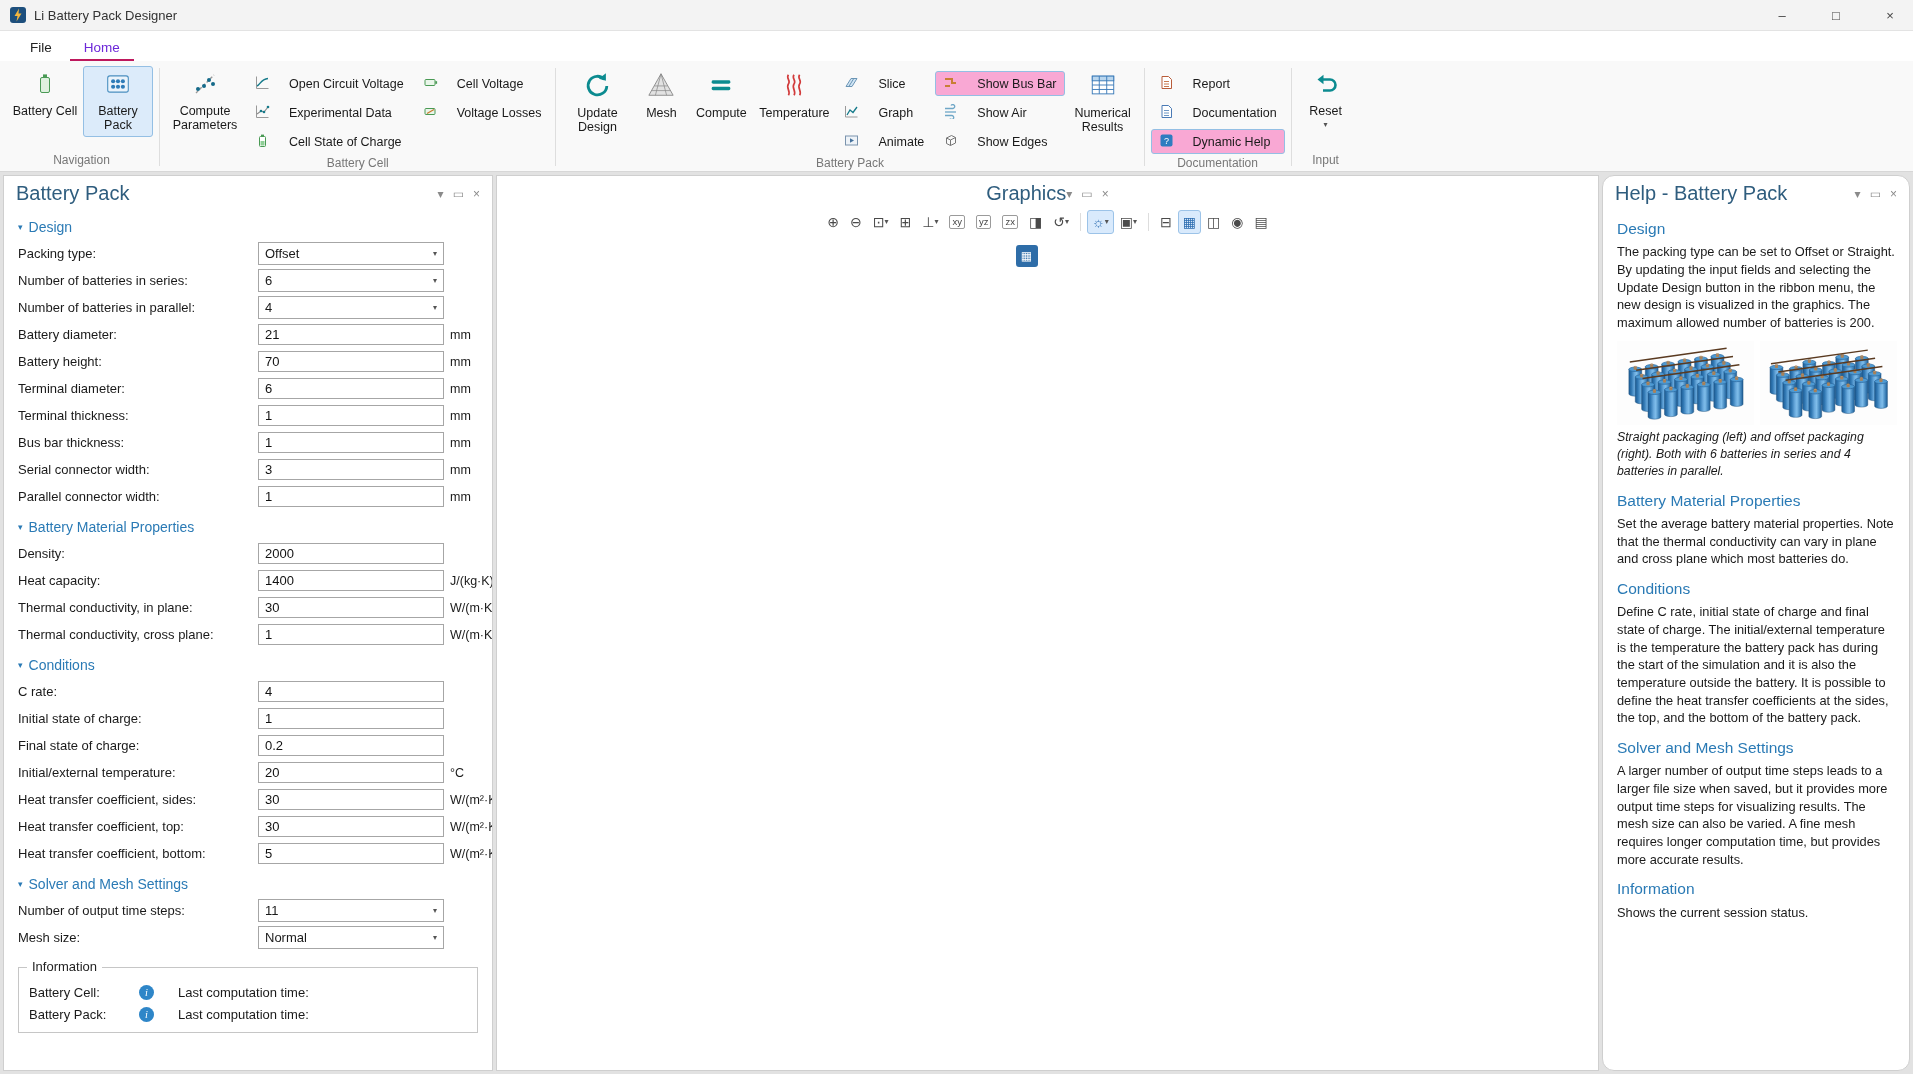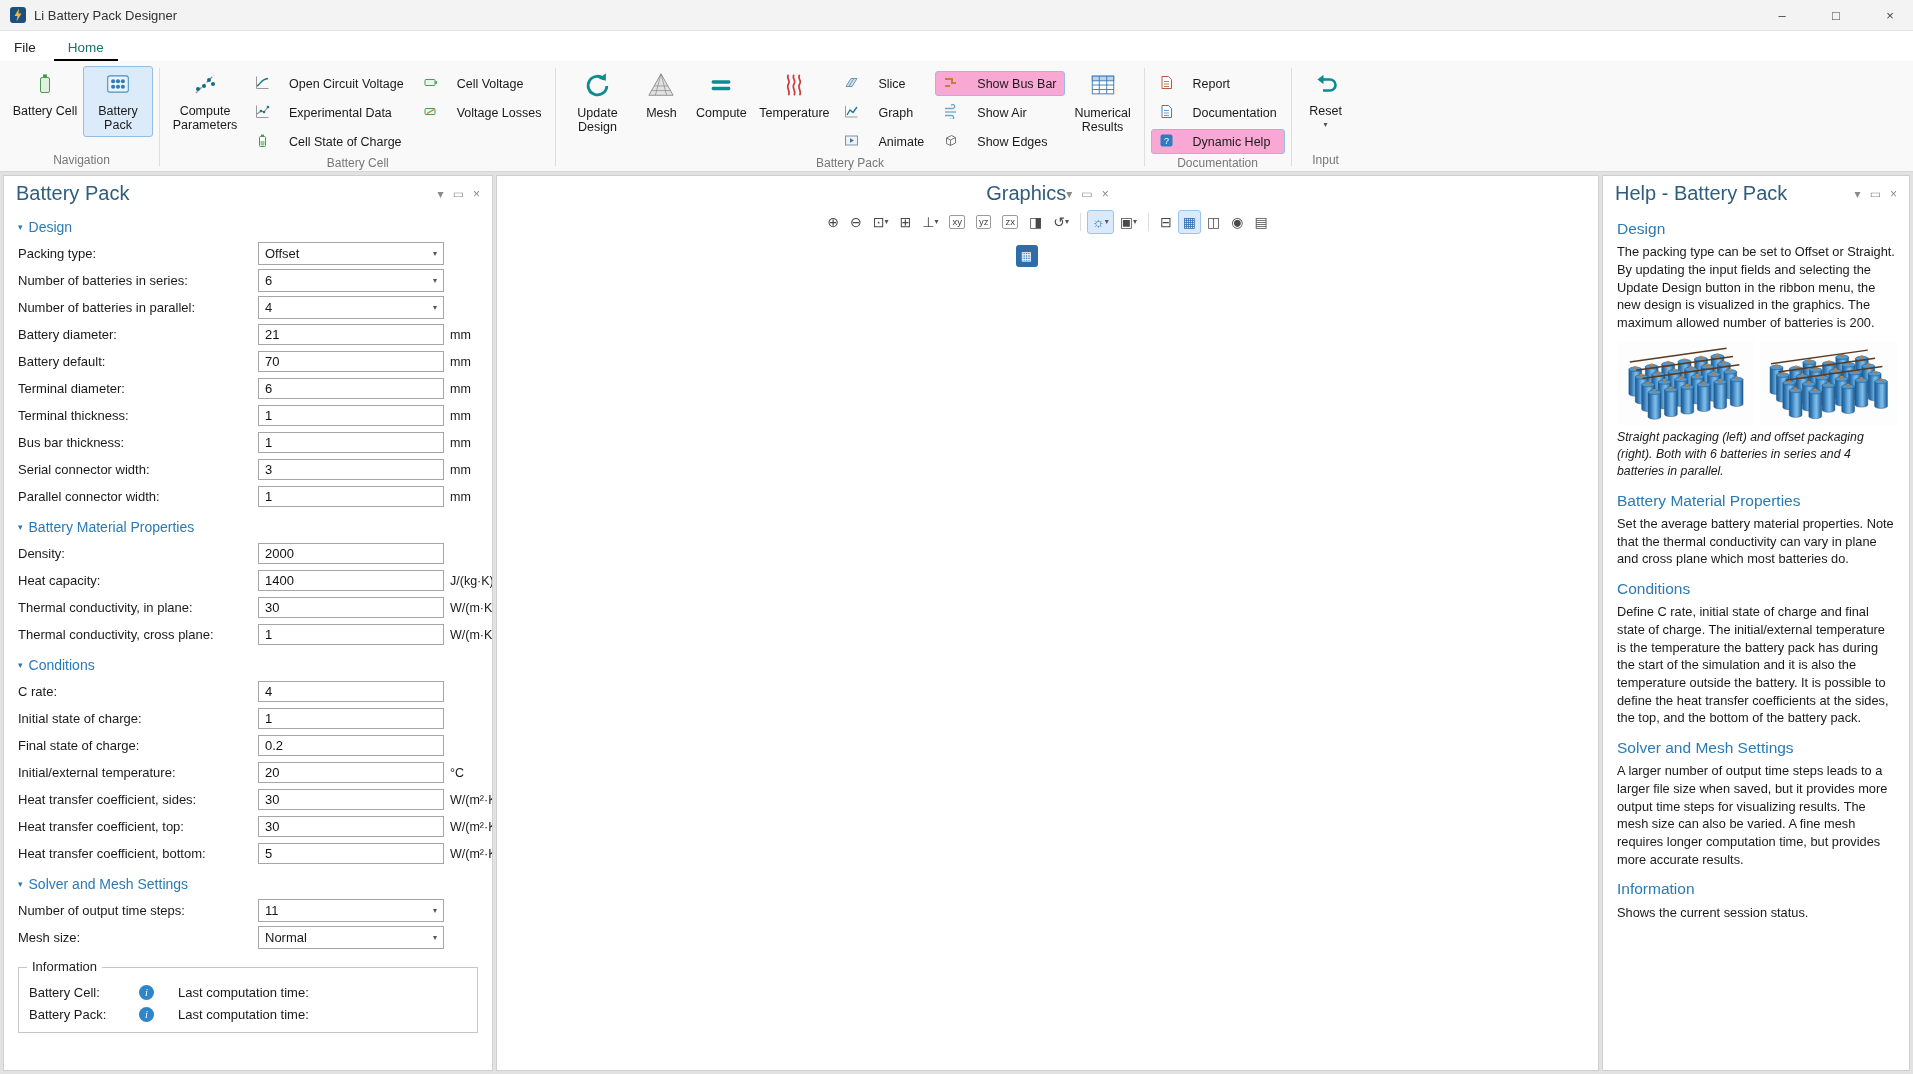--- a/index.html
+++ b/index.html
@@ -8,23 +8,23 @@
 
   
   .titlebar{height:30px;background:#f3f3f3;display:flex;align-items:center;gap:8px;
     padding-left:10px;border-bottom:1px solid #e3e3e3;font-size:13px;color:#333;flex:0 0 auto;}
   .titlebar .spacer{flex:1;}
   .winbtn{width:46px;height:30px;display:flex;align-items:center;justify-content:center;
     color:#444;font-size:13px;}
 
   
   .menubar{height:30px;background:#fff;display:flex;align-items:flex-end;gap:4px;
-    padding-left:0;flex:0 0 auto;}
+    padding-left:16px;flex:0 0 auto;}
   .mtab{padding:5px 14px 6px;font-size:13.5px;color:#222;}
-  .mtab.active{color:#0f766e;border-bottom:2px solid #000000;padding-bottom:4px;}
+  .mtab.active{color:#6d28d9;border-bottom:2px solid #be185d;padding-bottom:4px;}
 
   
   .ribbon{height:108px;background:#f9f9f9;border-bottom:1px solid #d7d7d7;display:flex;
     align-items:stretch;padding:2px 4px 0;flex:0 0 auto;}
   .rgroup{display:flex;flex-direction:column;justify-content:space-between;}
   .rg-content{display:flex;align-items:flex-start;gap:3px;padding:3px 6px 0;}
   .rg-label{text-align:center;font-size:12px;color:#777;padding:2px 0 4px;}
   .rsep{width:1px;background:#dedede;margin:5px 0;}
   .bigbtn{width:66px;display:flex;flex-direction:column;align-items:center;gap:3px;
     padding:4px 1px 3px;border-radius:3px;border:1px solid transparent;cursor:default;}
@@ -33,21 +33,21 @@
   .smallcol{display:flex;flex-direction:column;gap:4px;padding-top:5px;}
   .smallbtn{display:flex;align-items:center;gap:19px;font-size:12.5px;padding:2px 7px;
     border-radius:3px;border:1px solid transparent;height:19px;white-space:nowrap;}
   .smallbtn.active{background:#f9a8d4;border-color:#94bfe4;}
   .caret{font-size:8px;color:#555;line-height:1;}
 
   
   .main{flex:1;display:flex;gap:3px;padding:3px;background:#e2e2e2;min-height:0;}
   .panel{background:#fff;border:1px solid #cfcfcf;display:flex;flex-direction:column;min-width:0;}
   .panel.left{width:488px;flex:0 0 auto;}
-  .panel.right{width:306px;flex:0 0 auto;}
+  .panel.right{width:306px;flex:0 0 auto;border-radius:12px;}
   .panel.center{flex:1;align-items:center;}
   .phead{display:flex;align-items:center;justify-content:space-between;
     padding:6px 12px 3px;flex:0 0 auto;}
   .ptitle{font-size:20px;color:#2f5d7e;}
   .picons{display:flex;gap:9px;color:#8a8a8a;font-size:12px;}
   .picons span{cursor:default;}
 
   
   .pbody{flex:1;padding:0 6px 8px 14px;overflow:hidden;font-size:13px;}
   .sect-h{display:flex;align-items:center;gap:6px;color:#2a7ab5;font-size:14px;margin:11px 0 7px;}
@@ -393,21 +393,21 @@
             <span class="caret">▾</span>
           </div>
             <span class="unit"></span>
         </div>
         <div class="srow">
           <label>Battery diameter:</label>
           <input class="val" value="21" style="">
           <span class="unit">mm</span>
         </div>
         <div class="srow">
-          <label>Battery default:</label>
+          <label>Battery height:</label>
           <input class="val" value="70" style="">
           <span class="unit">mm</span>
         </div>
         <div class="srow">
           <label>Terminal diameter:</label>
           <input class="val" value="6" style="">
           <span class="unit">mm</span>
         </div>
         <div class="srow">
           <label>Terminal thickness:</label>

